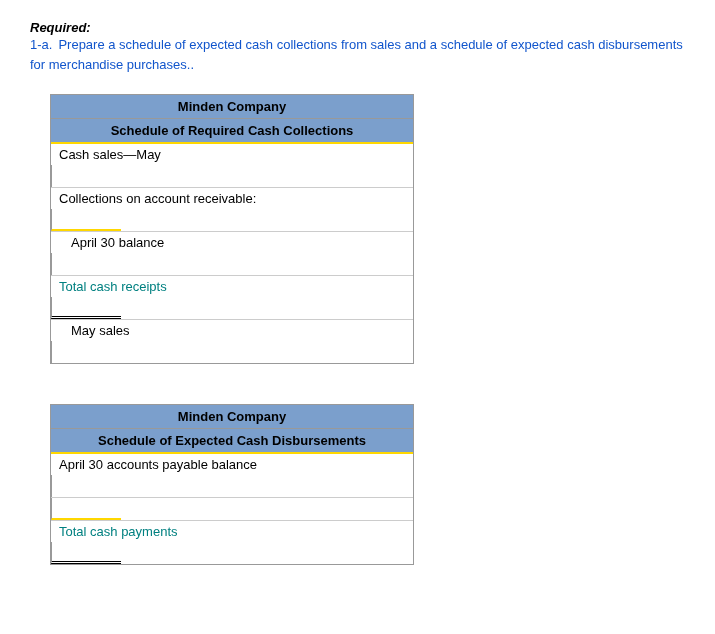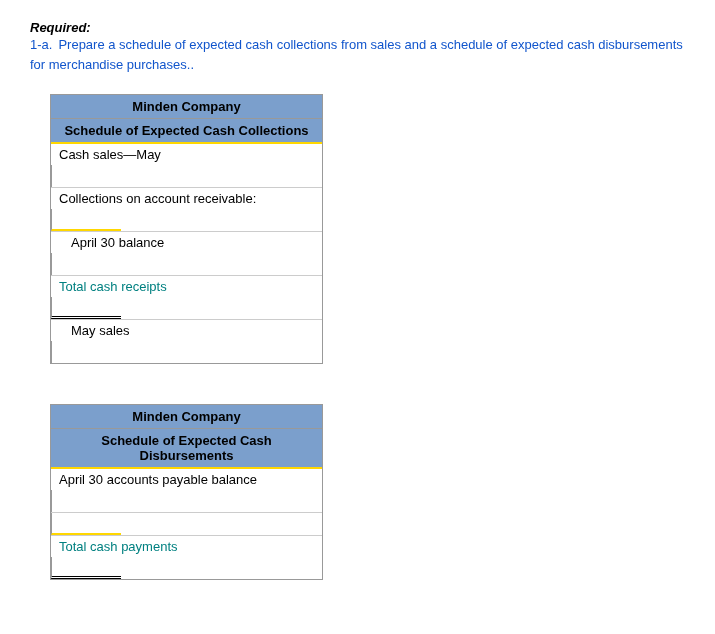--- a/index.html
+++ b/index.html
@@ -30,21 +30,21 @@
       line-height: 1.5;
     }
 
     .required-text span.item-num {
       margin-right: 6px;
     }
 
     .schedule-container {
       margin-left: 20px;
       margin-bottom: 40px;
-      width: 273px;
+      width: 364px;
       border: 1px solid #999;
     }
 
     .table-header-company {
       background-color: #7b9fcc;
       text-align: center;
       font-weight: bold;
       padding: 4px 8px;
       color: #000;
       border-bottom: 1px solid #999;
@@ -110,21 +110,21 @@
 <body>
 
 <div class="required-label">Required:</div>
 
 <div class="required-text">
   <span class="item-num">1-a.</span><span>Prepare a schedule of expected cash collections from sales and a schedule of expected cash disbursements for merchandise purchases..</span>
 </div>
 
 <div class="schedule-container">
   <div class="table-header-company">Minden Company</div>
-  <div class="table-header-title">Schedule of Expected Cash Collections</div>
+  <div class="table-header-title">Schedule of Required Cash Collections</div>
 
   <div class="table-row">
     <div class="row-label">Cash sales—May</div>
     <div class="row-value"></div>
   </div>
 
   <div class="table-row">
     <div class="row-label">Collections on account receivable:</div>
     <div class="row-value yellow-border"></div>
   </div>

